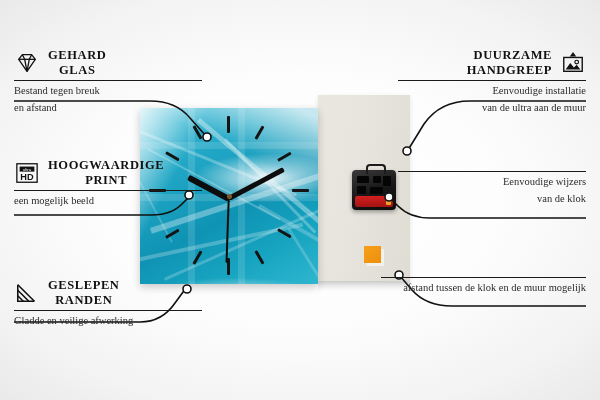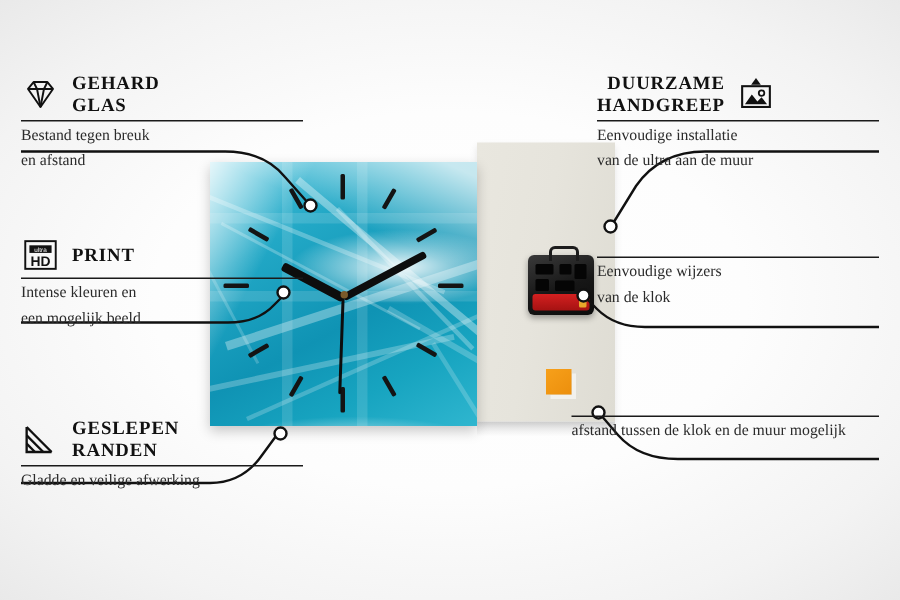--- a/index.html
+++ b/index.html
@@ -20,25 +20,25 @@
     font-family:"Liberation Serif", serif;
     font-weight:bold;font-size:12.5px;line-height:14.5px;
     letter-spacing:.6px;color:#111;text-transform:uppercase;
   }
   .rule{height:0;border-top:1.3px solid #1a1a1a;margin-top:3px;}
   .feat-sub{
     font-family:"Liberation Serif", serif;
     font-size:10.5px;line-height:12.5px;color:#2b2b2b;margin-top:4px;
   }
   .left .feat-head{justify-content:flex-start;}
-  .left .feat-title{text-align:left;}
+  .left .feat-title{text-align:center;}
   .left .feat-sub{text-align:left;}
-  .right .feat-head{}
+  .right .feat-head{justify-content:flex-end;}
   .right .feat-title{text-align:right;}
-  .right .feat-sub{}
+  .right .feat-sub{text-align:right;}
   .ico{width:26px;height:24px;flex:0 0 auto;display:block;}
   
   #f-gehard{left:14px;top:48px;}
   #f-print {left:14px;top:158px;}
   #f-randen{left:14px;top:278px;}
   #f-handgreep{left:398px;top:48px;}
   #f-mech    {left:398px;top:168px;}
   #f-schuim  {left:398px;top:274px;}
   
   #wall{
@@ -186,25 +186,25 @@
 
   <div class="feature left" id="f-print">
     <div class="feat-head">
       <svg class="ico" viewBox="0 0 28 26">
         <rect x="3" y="3" width="22" height="20" fill="none" stroke="#111" stroke-width="1.4"></rect>
         <rect x="6" y="6" width="16" height="5.5" fill="#111"></rect>
         <text x="14" y="10.6" font-family="Liberation Sans, sans-serif" font-size="4.6" fill="#fff" text-anchor="middle">ultra</text>
         <text x="14" y="21" font-family="Liberation Sans, sans-serif" font-size="10" font-weight="bold" fill="#111" text-anchor="middle">HD</text>
       </svg>
       <div>
+        <div class="feat-title">HOOGWAARDIGE</div>
         <div class="feat-title">PRINT</div>
       </div>
     </div>
     <div class="rule"></div>
-    <div class="feat-sub">Intense kleuren en</div>
     <div class="feat-sub">een mogelijk beeld</div>
   </div>
 
   <div class="feature left" id="f-randen">
     <div class="feat-head">
       <svg class="ico" viewBox="0 0 28 26">
         <g stroke="#111" stroke-width="1.7" fill="none">
           <path d="M4 4 L22 22"></path>
             <path d="M4 10 L16 22"></path>
             <path d="M4 16 L10 22"></path>

